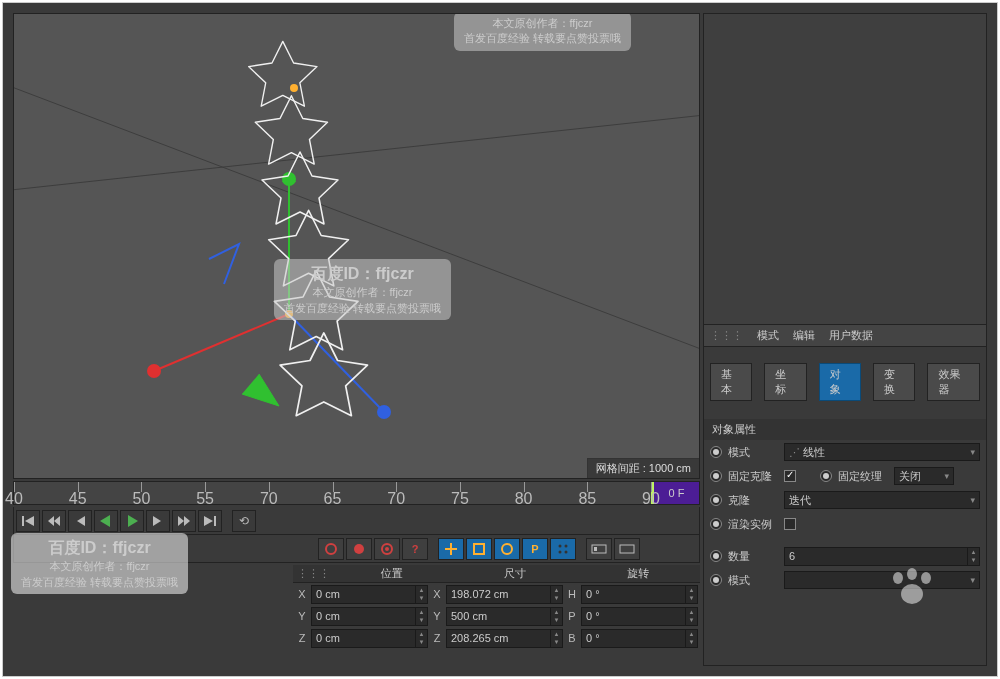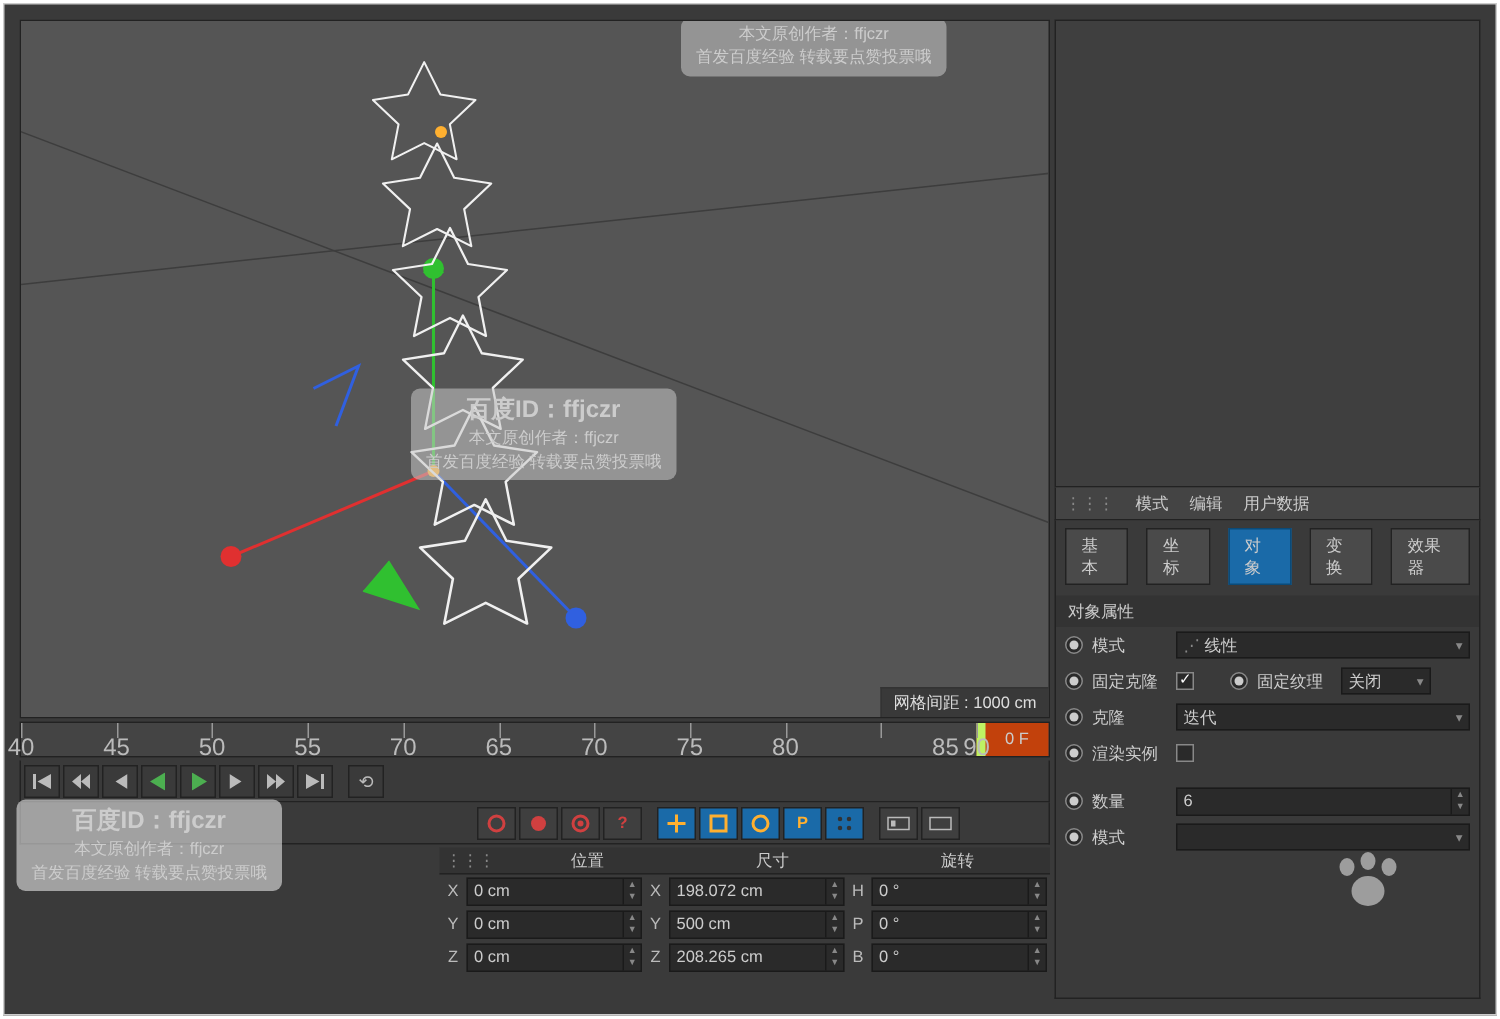--- a/index.html
+++ b/index.html
@@ -8,21 +8,21 @@
 .viewport{position:absolute;left:10px;top:10px;width:687px;height:466px;background:#555;border:1px solid #222;overflow:hidden}
 .viewport svg{position:absolute;left:0;top:0}
 .grid-info{position:absolute;right:0;bottom:0;background:rgba(50,50,50,.8);padding:2px 8px;font-size:11px;color:#ddd;border-top:1px solid #333;border-left:1px solid #333}
 .wm{position:absolute;background:rgba(200,200,200,.55);border-radius:6px;padding:4px 10px;color:#333;text-align:center;line-height:1.4;font-size:11px}
 .wm .big{font-size:16px;font-weight:bold}
 .timeline{position:absolute;left:10px;top:478px;width:687px;height:24px;background:#444;border:1px solid #222;display:flex;align-items:flex-start}
 .tl-ticks{flex:1;position:relative;height:100%}
 .tick{position:absolute;top:0;width:1px;height:8px;background:#999}
 .tick.lbl{height:10px}
 .tick-label{position:absolute;top:8px;transform:translateX(-50%);font-size:16px;color:#bbb}
-.tl-temp{width:48px;display:flex;align-items:center;justify-content:center;background:#c2410c;height:100%;border-left:6px solid #bef264}
+.tl-temp{width:48px;display:flex;align-items:center;justify-content:center;background:#4c1d95;height:100%;border-left:3px solid #bef264}
 .play-row{position:absolute;left:10px;top:504px;width:687px;height:28px;background:#3a3a3a;display:flex;align-items:center;gap:2px;padding:2px;border:1px solid #222;border-top:none}
 .pbtn{width:24px;height:22px;background:#3a3a3a;border:1px solid #222;display:flex;align-items:center;justify-content:center;cursor:pointer;font-size:12px;color:#bbb}
 .pbtn.green svg polygon{fill:#4caf50}
 .key-row{position:absolute;left:10px;top:532px;width:687px;height:28px;display:flex;align-items:center;gap:2px;padding:2px;border:1px solid #222;border-top:none;background:#3a3a3a}
 .kbtn{width:26px;height:22px;background:#3f3f3f;border:1px solid #222;display:flex;align-items:center;justify-content:center;cursor:pointer}
 .kbtn.on{background:#1a6aa8}
 .coord-panel{position:absolute;left:290px;top:562px;width:407px;height:110px;background:#3a3a3a}
 .coord-head{display:flex;height:18px;align-items:center;background:#333;border-bottom:1px solid #222}
 .coord-head div{flex:1;text-align:center;font-size:11px}
 .coord-head .grip{flex:0 0 20px;text-align:left;padding-left:4px;color:#888}
@@ -32,21 +32,21 @@
 .spinner{position:absolute;right:0;top:0;width:12px;height:100%;border-left:1px solid #1a1a1a;display:flex;flex-direction:column}
 .spinner div{flex:1;display:flex;align-items:center;justify-content:center;font-size:6px;color:#888}
 .rightcol{position:absolute;left:700px;top:10px;right:10px;bottom:10px;display:flex;flex-direction:column}
 .obj-mgr{height:312px;background:#3f3f3f;border:1px solid #222}
 .attr-menu{height:22px;background:#444;border:1px solid #222;border-top:none;display:flex;align-items:center;padding:0 6px;gap:14px}
 .attr-menu span{cursor:pointer}
 .attr-menu .grip{color:#888;cursor:default}
 .attr-body{flex:1;background:#3a3a3a;border:1px solid #222;border-top:none;overflow:hidden}
 .obj-title{padding:6px 8px;display:flex;align-items:center;gap:6px}
 .obj-icon{width:16px;height:16px;background:radial-gradient(circle,#7fff7f 30%,#0a0 70%);border-radius:50%;border:1px solid #fff;box-shadow:0 0 2px #0f0}
-.tabs{display:flex;padding:5px 6px;gap:12px}
+.tabs{display:flex;padding:16px 6px;gap:12px}
 .tab{padding:3px 10px;background:#4a4a4a;cursor:pointer;border:1px solid #222}
 .tab.active{background:#1a6aa8;border-color:#0a4a78}
 .section-h{background:#333;padding:3px 8px;margin-top:2px}
 .prop-row{display:flex;align-items:center;height:24px;padding:0 6px;gap:6px}
 .radio{width:12px;height:12px;border:1px solid #888;border-radius:50%;background:#2a2a2a;display:inline-block;position:relative;flex-shrink:0}
 .radio.on::after{content:"";width:6px;height:6px;background:#ccc;border-radius:50%;position:absolute;left:2px;top:2px}
 .plabel{width:50px;flex-shrink:0}
 .dropdown{flex:1;height:18px;background:#2a2a2a;border:1px solid #1a1a1a;display:flex;align-items:center;padding:0 4px;position:relative;cursor:pointer;min-width:0}
 .dropdown::after{content:"▾";position:absolute;right:4px;color:#888;font-size:9px}
 .chk{width:12px;height:12px;border:1px solid #888;background:#2a2a2a;flex-shrink:0;position:relative}
@@ -114,21 +114,21 @@
         <div class="tick-label" style="left: 40%;">70</div>
         <div class="tick lbl" style="left: 50%;"></div>
         <div class="tick-label" style="left: 50%;">65</div>
         <div class="tick lbl" style="left: 60%;"></div>
         <div class="tick-label" style="left: 60%;">70</div>
         <div class="tick lbl" style="left: 70%;"></div>
         <div class="tick-label" style="left: 70%;">75</div>
         <div class="tick lbl" style="left: 80%;"></div>
         <div class="tick-label" style="left: 80%;">80</div>
         <div class="tick lbl" style="left: 90%;"></div>
-        <div class="tick-label" style="left: 90%; margin-left: 43px;">85</div>
+        <div class="tick-label" style="left: 90%;">85</div>
         <div class="tick lbl" style="left: 100%;"></div>
         <div class="tick-label" style="left: 100%;">90</div>
       </div>
     <div class="tl-temp">0 F</div>
   </div>
 
   <div class="play-row">
     <div class="pbtn">
         <svg width="12" height="10">
           <rect x="0" y="0" width="2" height="10" fill="#bbb"></rect>

